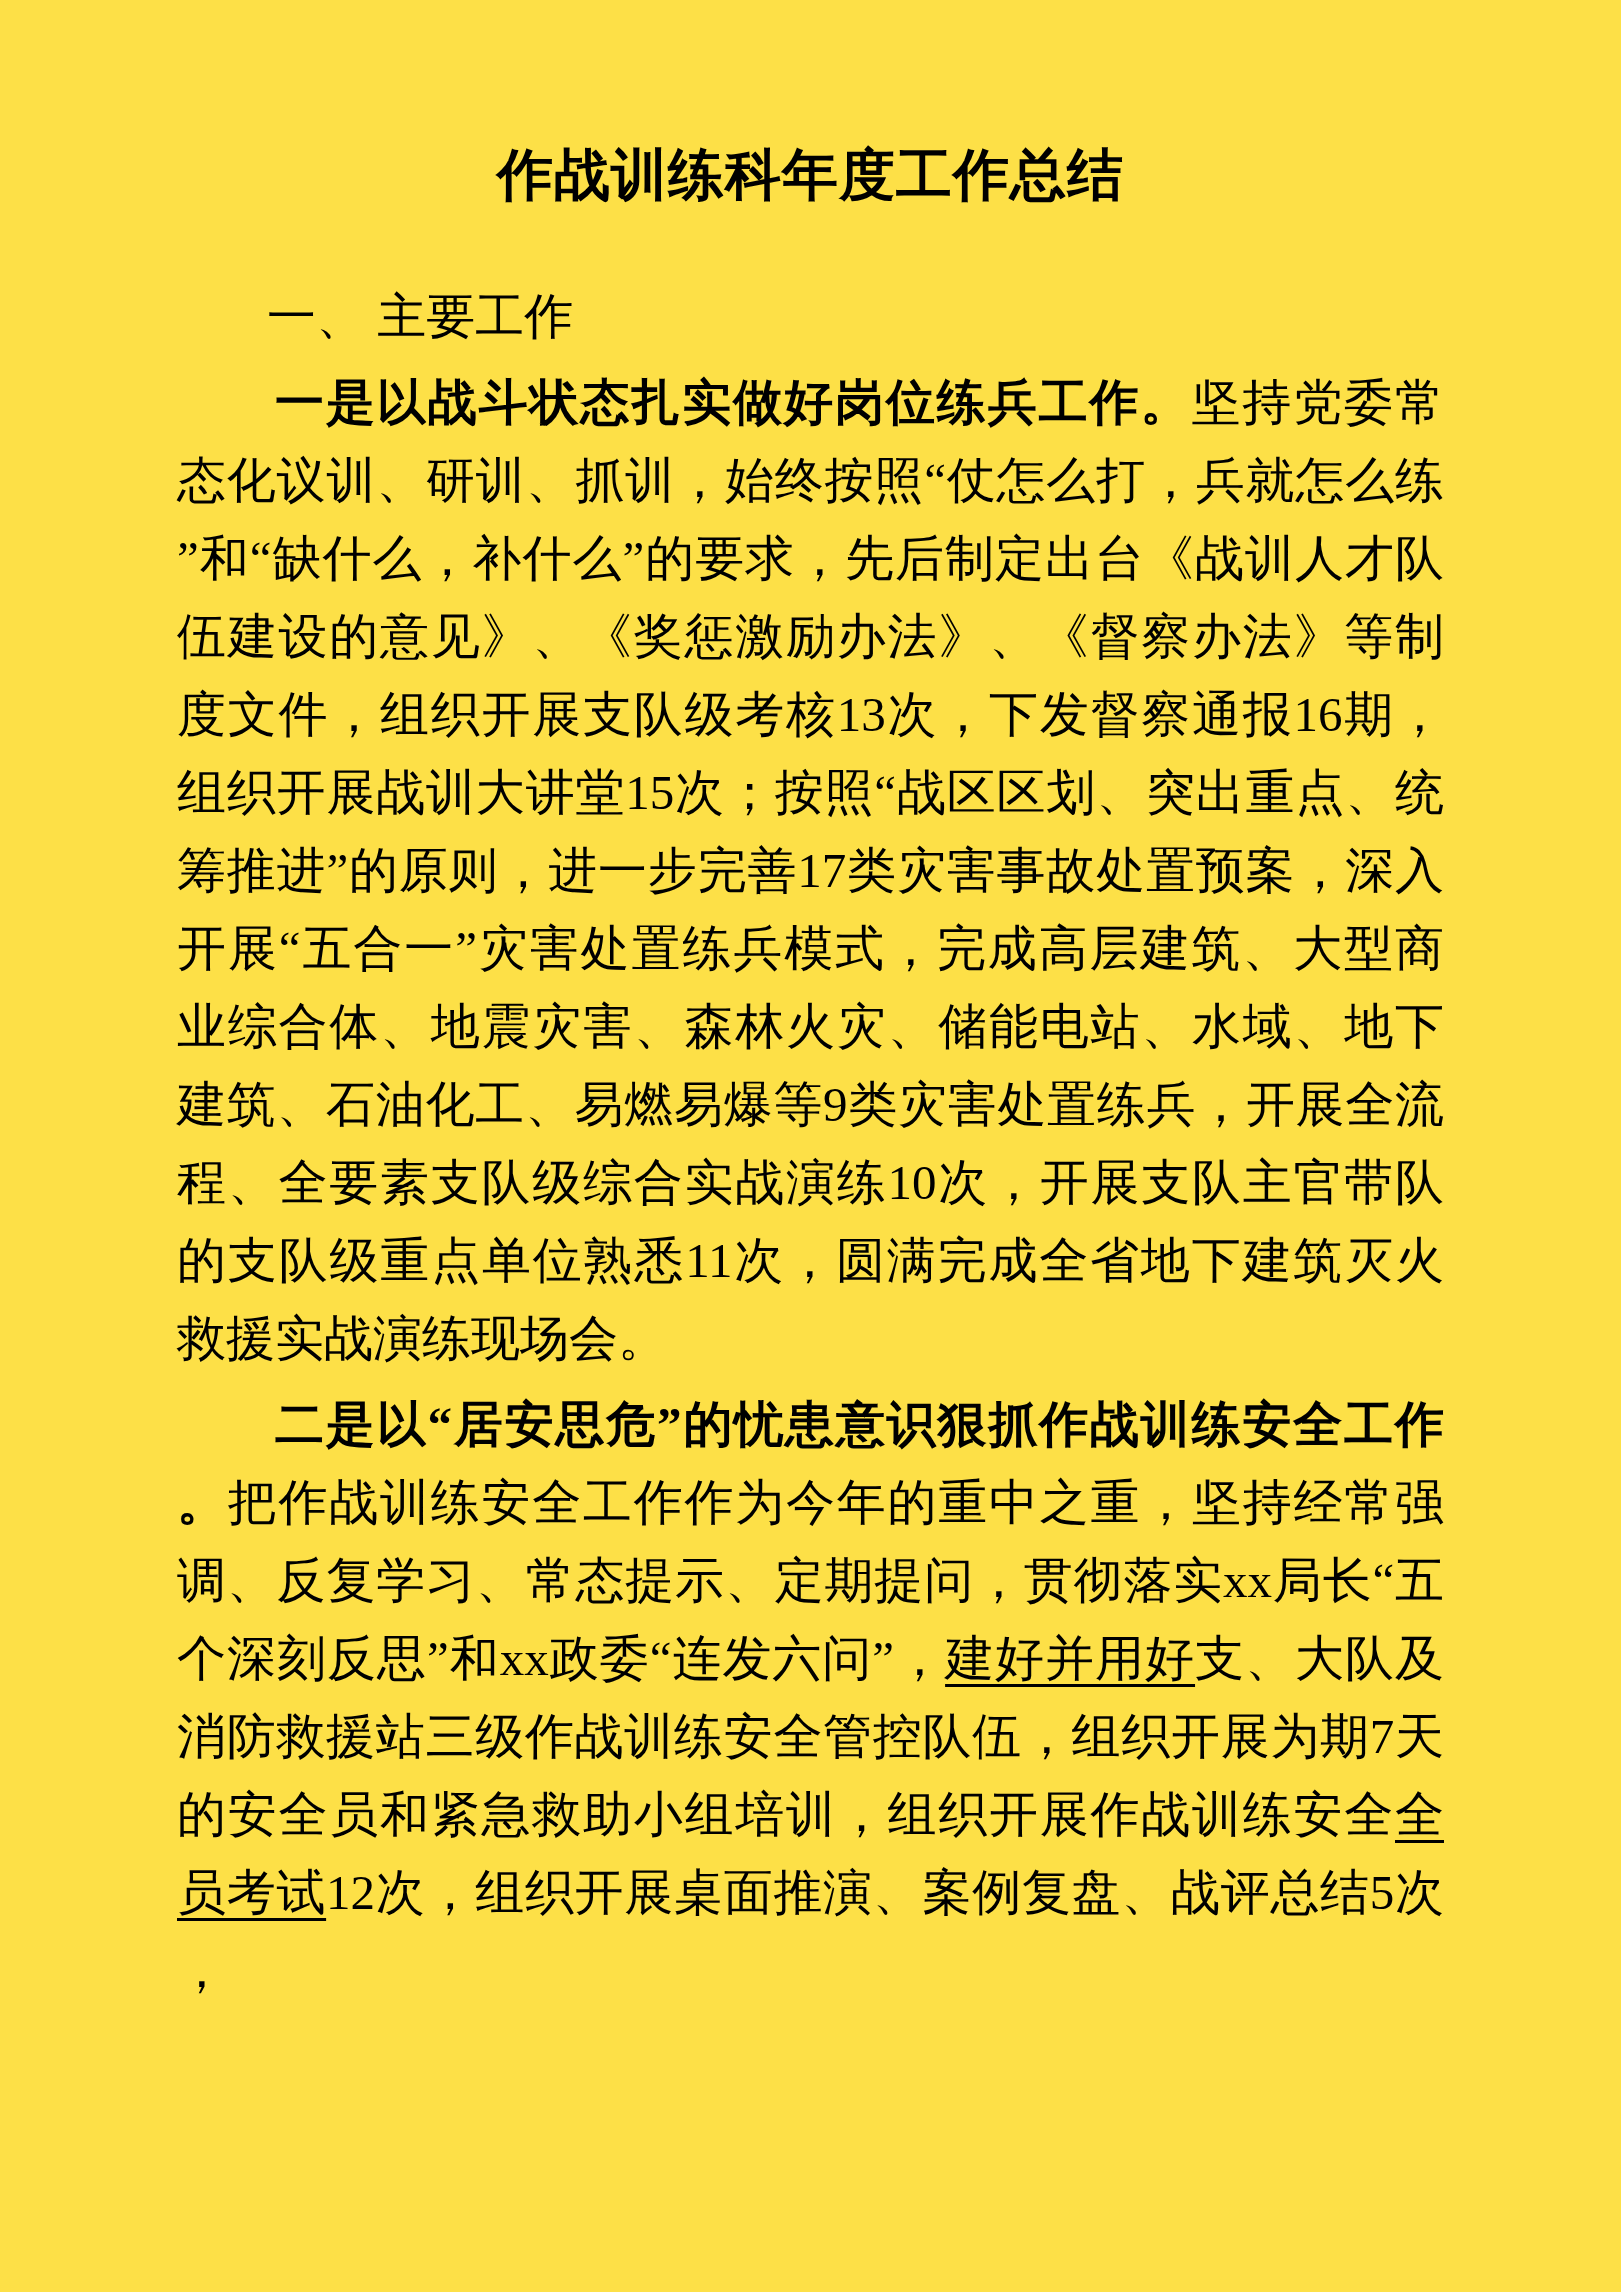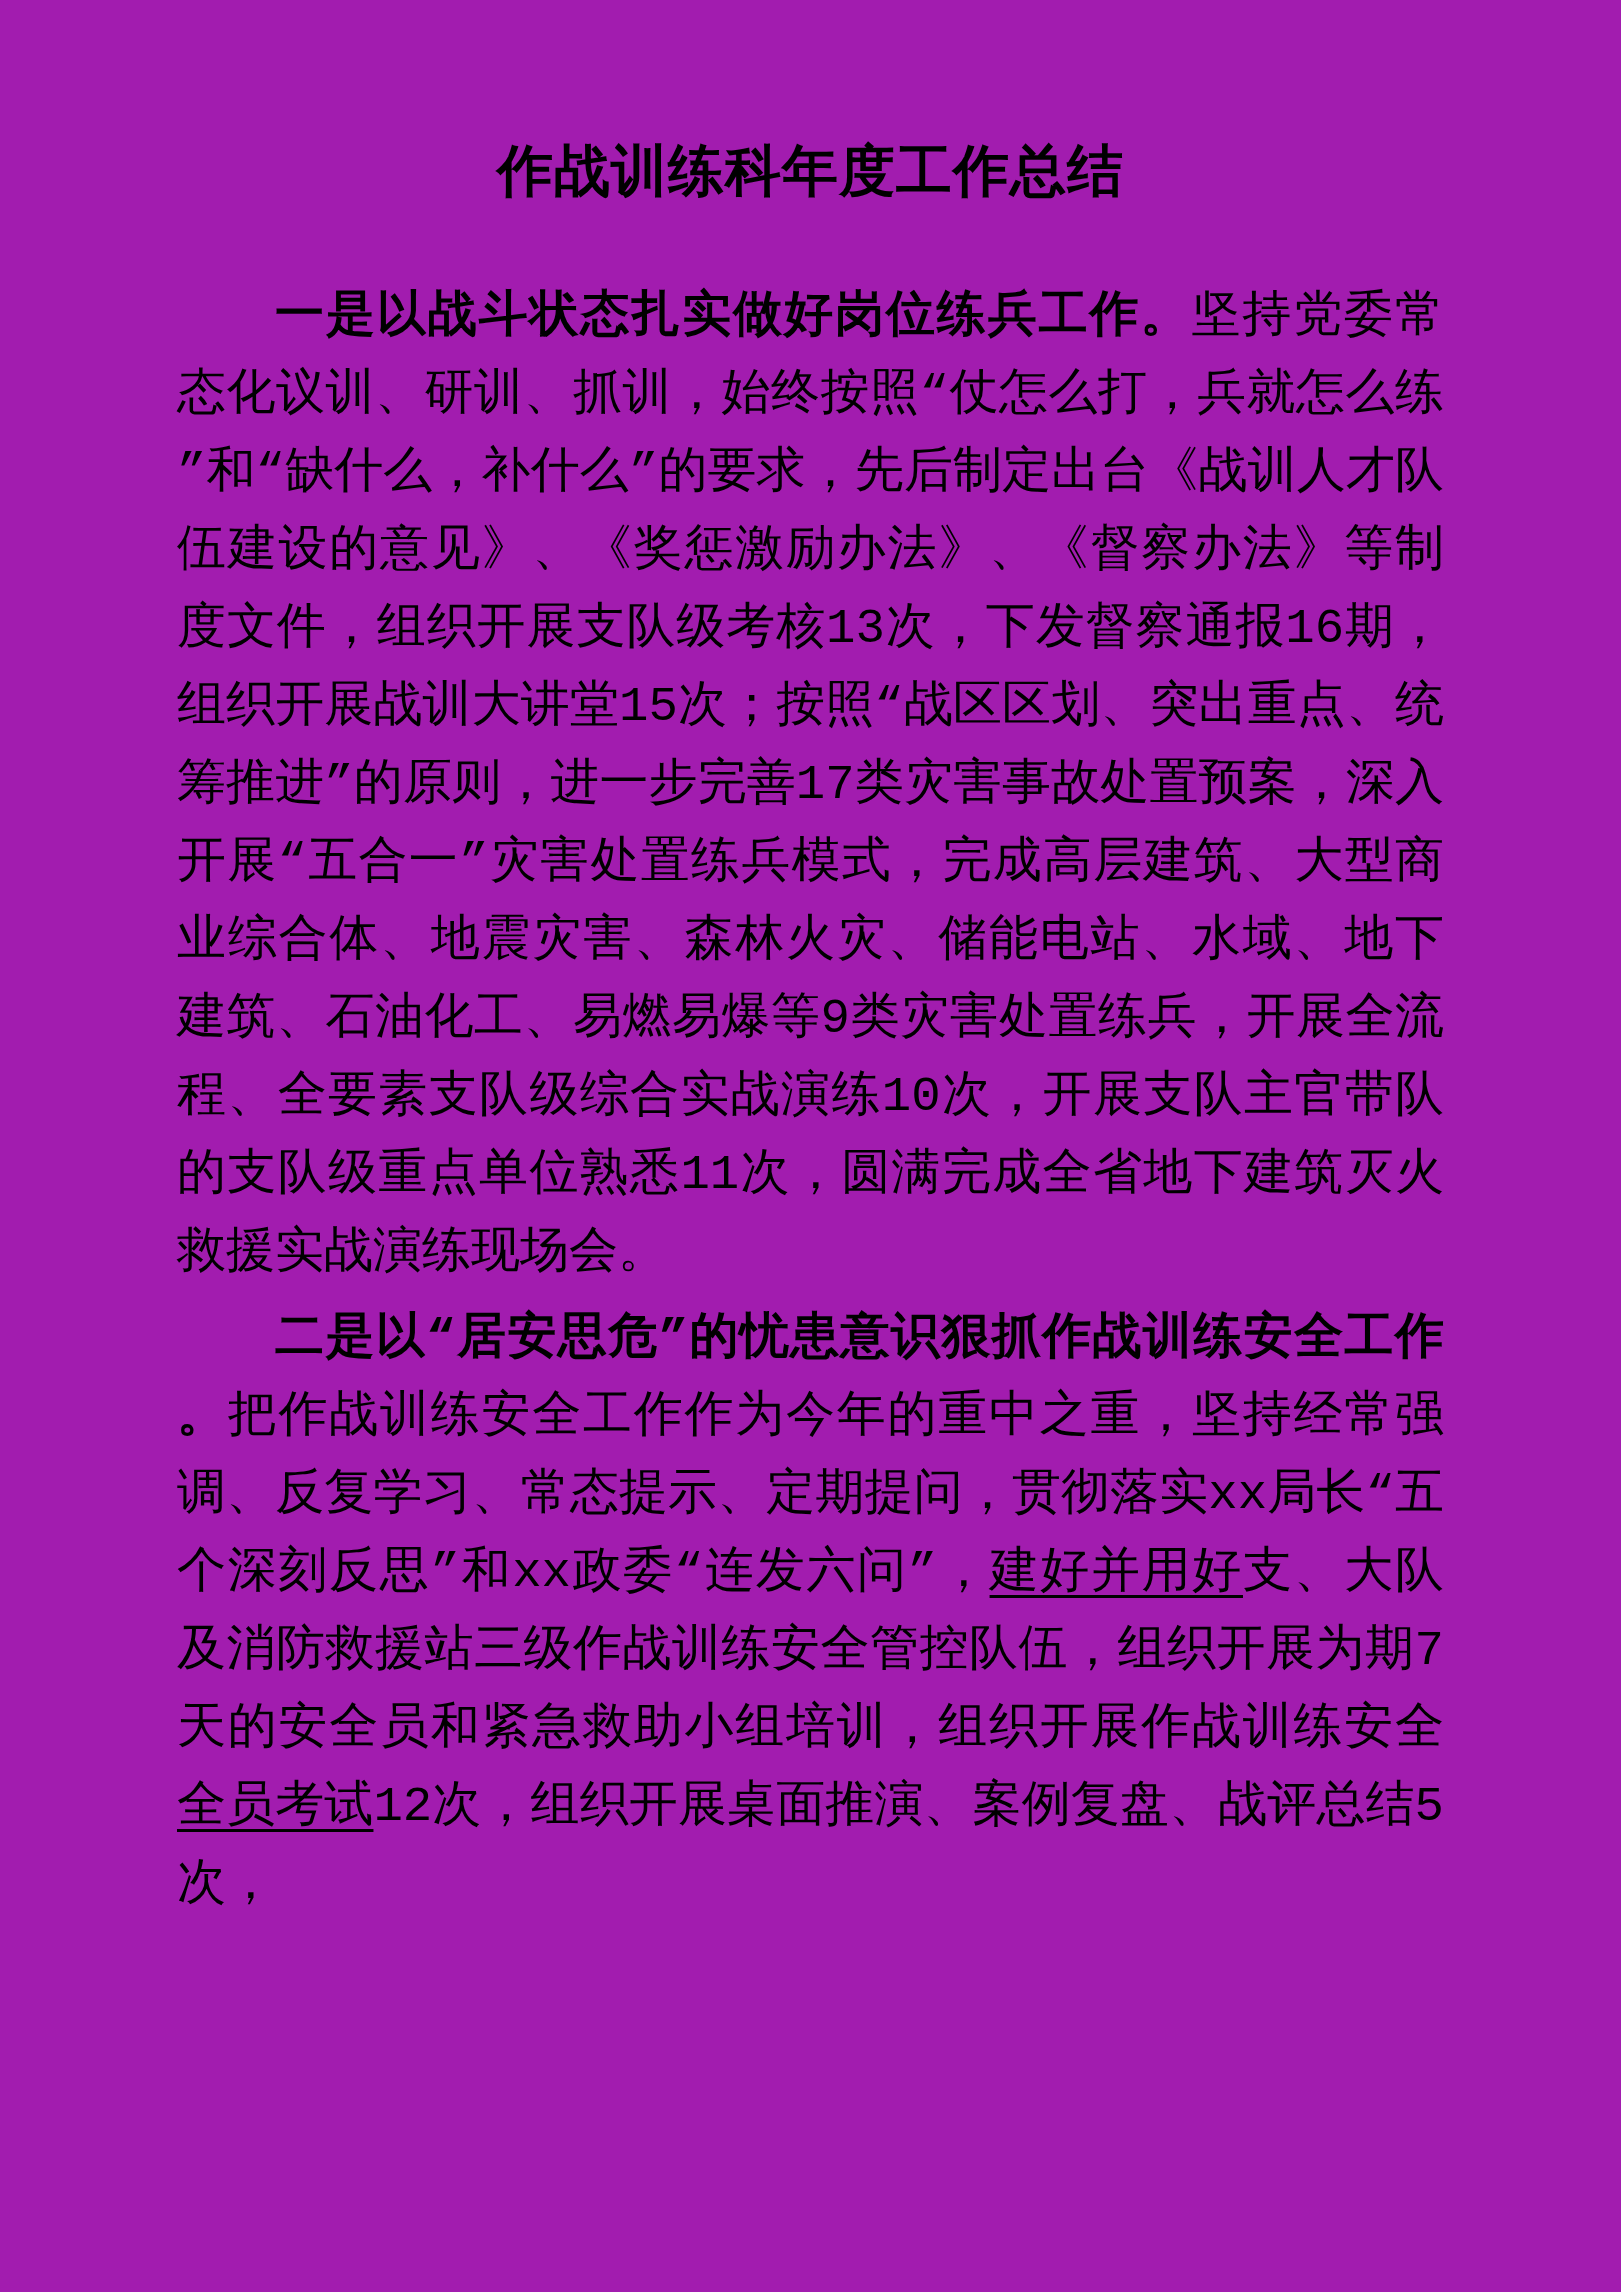--- a/index.html
+++ b/index.html
@@ -5,25 +5,25 @@
   html, body {
     margin: 0;
     padding: 0;
     background: #ffffff;
   }
   .page {
     position: relative;
     width: 1621px;
     height: 2293px;
     margin: 0 auto;
-    background: #a21caf;
+    background: #fde047;
     box-sizing: border-box;
     padding: 135px 169px 0 169px;
     overflow: hidden;
-    font-family: Liberation Mono, monospace;
+    font-family: Liberation Serif, serif;
     color: #000000;
   }
   .doc-title {
     margin: 0 0 63px 0;
     text-align: center;
     font-size: 56px;
     line-height: 80px;
     font-weight: 700;
     letter-spacing: 1px;
   }
@@ -58,20 +58,21 @@
     text-underline-offset: 8.8px;
   }
 </style>
 </head>
 <body>
 
 <div class="page">
   <h1 class="doc-title">作战训练科年度工作总结</h1>
 
   <div class="doc-body">
+    <p class="section-heading">一、 主要工作</p>
 
     <div id="paragraph-container">
         <p class="para"><span class="seg seg-bold">一是以战斗状态扎实做好岗位练兵工作。</span><span class="seg seg-normal">坚持党委常态化议训、研训、抓训，始终按照“仗怎么打，兵就怎么练”和“缺什么，补什么”的要求，先后制定出台《战训人才队伍建设的意见》、《奖惩激励办法》、《督察办法》等制度文件，组织开展支队级考核13次，下发督察通报16期，组织开展战训大讲堂15次；按照“战区区划、突出重点、统筹推进”的原则，进一步完善17类灾害事故处置预案，深入开展“五合一”灾害处置练兵模式，完成高层建筑、大型商业综合体、地震灾害、森林火灾、储能电站、水域、地下建筑、石油化工、易燃易爆等9类灾害处置练兵，开展全流程、全要素支队级综合实战演练10次，开展支队主官带队的支队级重点单位熟悉11次，圆满完成全省地下建筑灭火救援实战演练现场会。</span></p>
         <p class="para"><span class="seg seg-bold">二是以“居安思危”的忧患意识狠抓作战训练安全工作。</span><span class="seg seg-normal">把作战训练安全工作作为今年的重中之重，坚持经常强调、反复学习、常态提示、定期提问，贯彻落实xx局长“五个深刻反思”和xx政委“连发六问”，</span><span class="seg seg-underline">建好并用好</span><span class="seg seg-normal">支、大队及消防救援站三级作战训练安全管控队伍，组织开展为期7天的安全员和紧急救助小组培训，组织开展作战训练安全</span><span class="seg seg-underline">全员考试</span><span class="seg seg-normal">12次，组织开展桌面推演、案例复盘、战评总结5次，</span></p>
       </div>
   </div>
 </div>
 
 
 </body></html>

